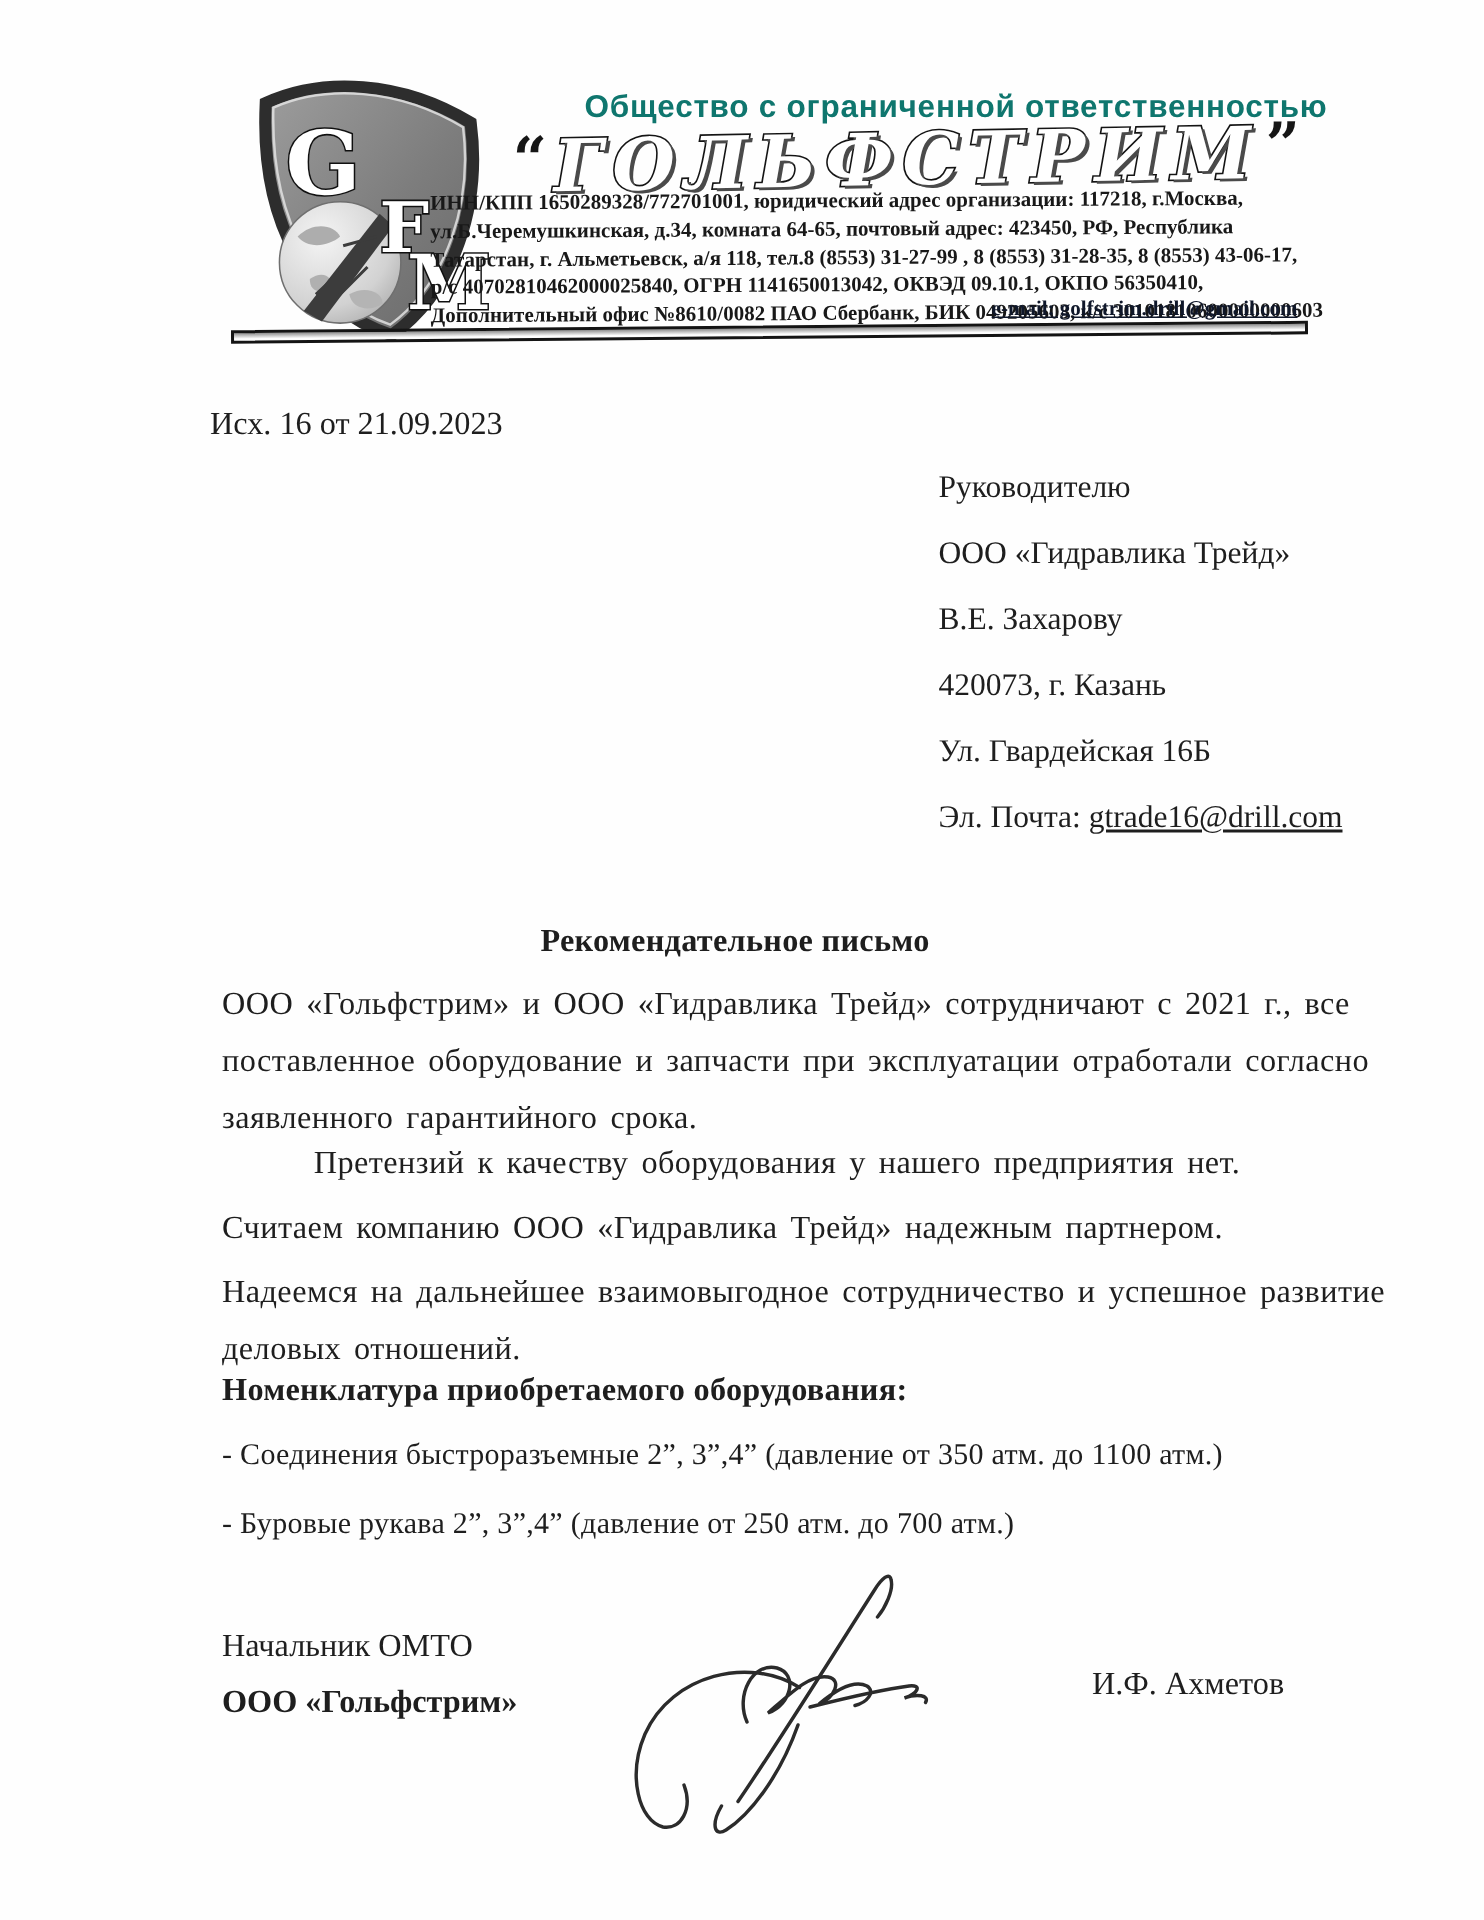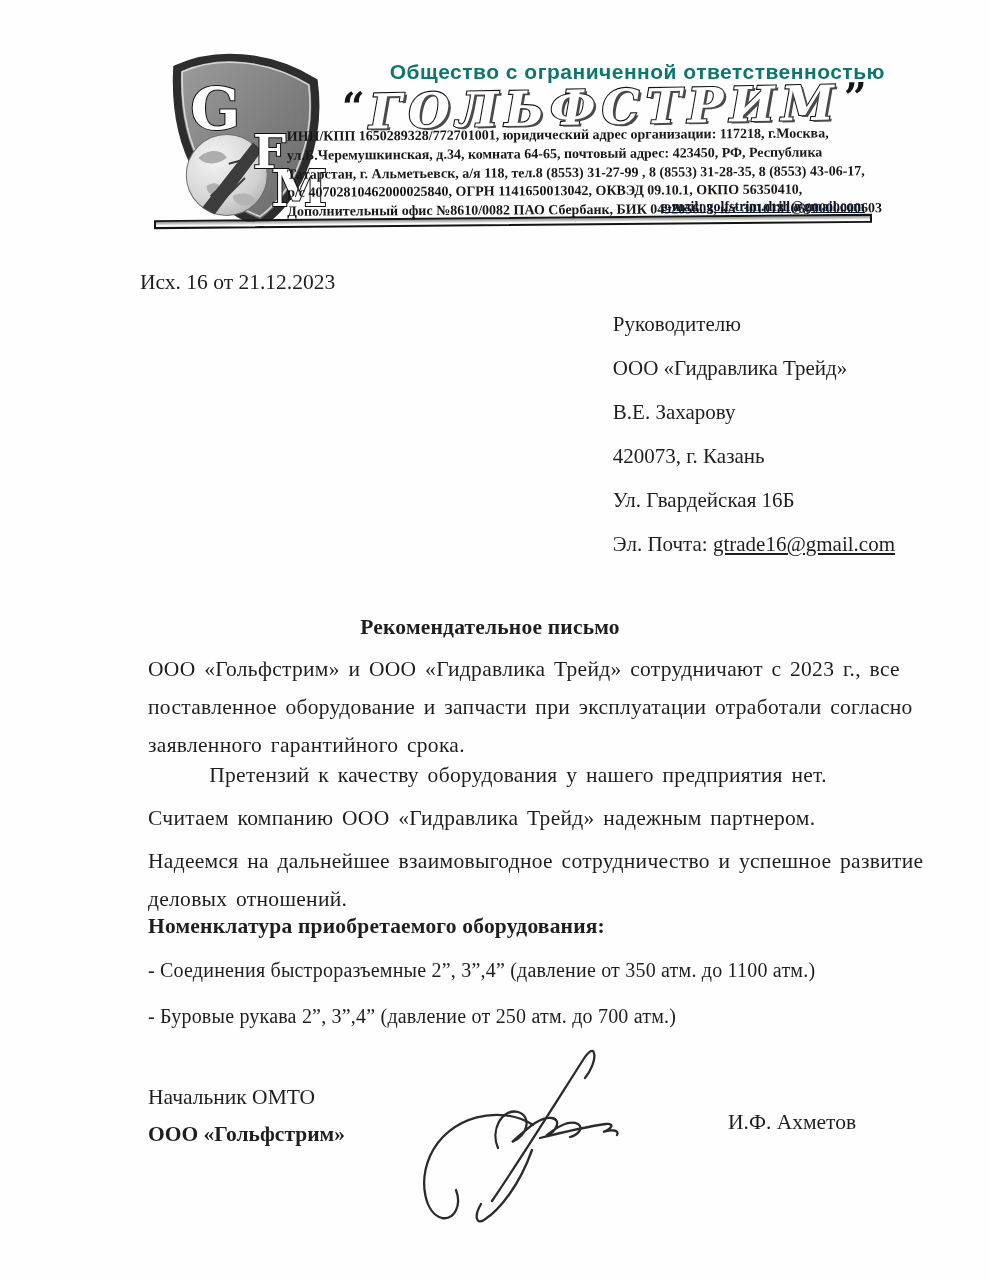--- a/index.html
+++ b/index.html
@@ -120,35 +120,35 @@
     <div class="dl">ул.Б.Черемушкинская,  д.34, комната  64-65,  почтовый адрес:  423450,  РФ,  Республика</div>
     <div class="dl">Татарстан,  г. Альметьевск, а/я 118, тел.8 (8553) 31-27-99 , 8 (8553) 31-28-35, 8 (8553) 43-06-17,</div>
     <div class="dl">р/с 40702810462000025840, ОГРН 1141650013042, ОКВЭД 09.10.1, ОКПО 56350410,</div>
     <div class="dl">Дополнительный офис №8610/0082 ПАО Сбербанк, БИК 049205603, к/с 30101810600000000603</div>
   </div>
 
   <div class="org-email">e-mail: golfstrim.drill@gmail.com</div>
 
   <div class="rule-bar"></div>
 
-  <div class="reference">Исх. 16 от 21.12.2023</div>
+  <div class="reference">Исх. 16 от 21.09.2023</div>
 
   <div class="recipient">
     <div>Руководителю</div>
     <div>ООО «Гидравлика Трейд»</div>
     <div>В.Е. Захарову</div>
     <div>420073, г. Казань</div>
     <div>Ул. Гвардейская 16Б</div>
-    <div><span>Эл. Почта: </span><span class="u">gtrade16@gmail.com</span></div>
+    <div><span>Эл. Почта: </span><span class="u">gtrade16@drill.com</span></div>
   </div>
 
   <div class="letter-title">Рекомендательное письмо</div>
 
   <div class="para p0">
-    <div>ООО «Гольфстрим» и ООО «Гидравлика Трейд» сотрудничают с 2023 г., все</div>
+    <div>ООО «Гольфстрим» и ООО «Гидравлика Трейд» сотрудничают с 2021 г., все</div>
     <div>поставленное оборудование и запчасти при эксплуатации отработали согласно</div>
     <div>заявленного гарантийного срока.</div>
   </div>
 
   <div class="para p1">
     <div>Претензий к качеству оборудования у нашего предприятия нет.</div>
   </div>
 
   <div class="para p2">
     <div>Считаем компанию ООО «Гидравлика Трейд» надежным партнером.</div>

